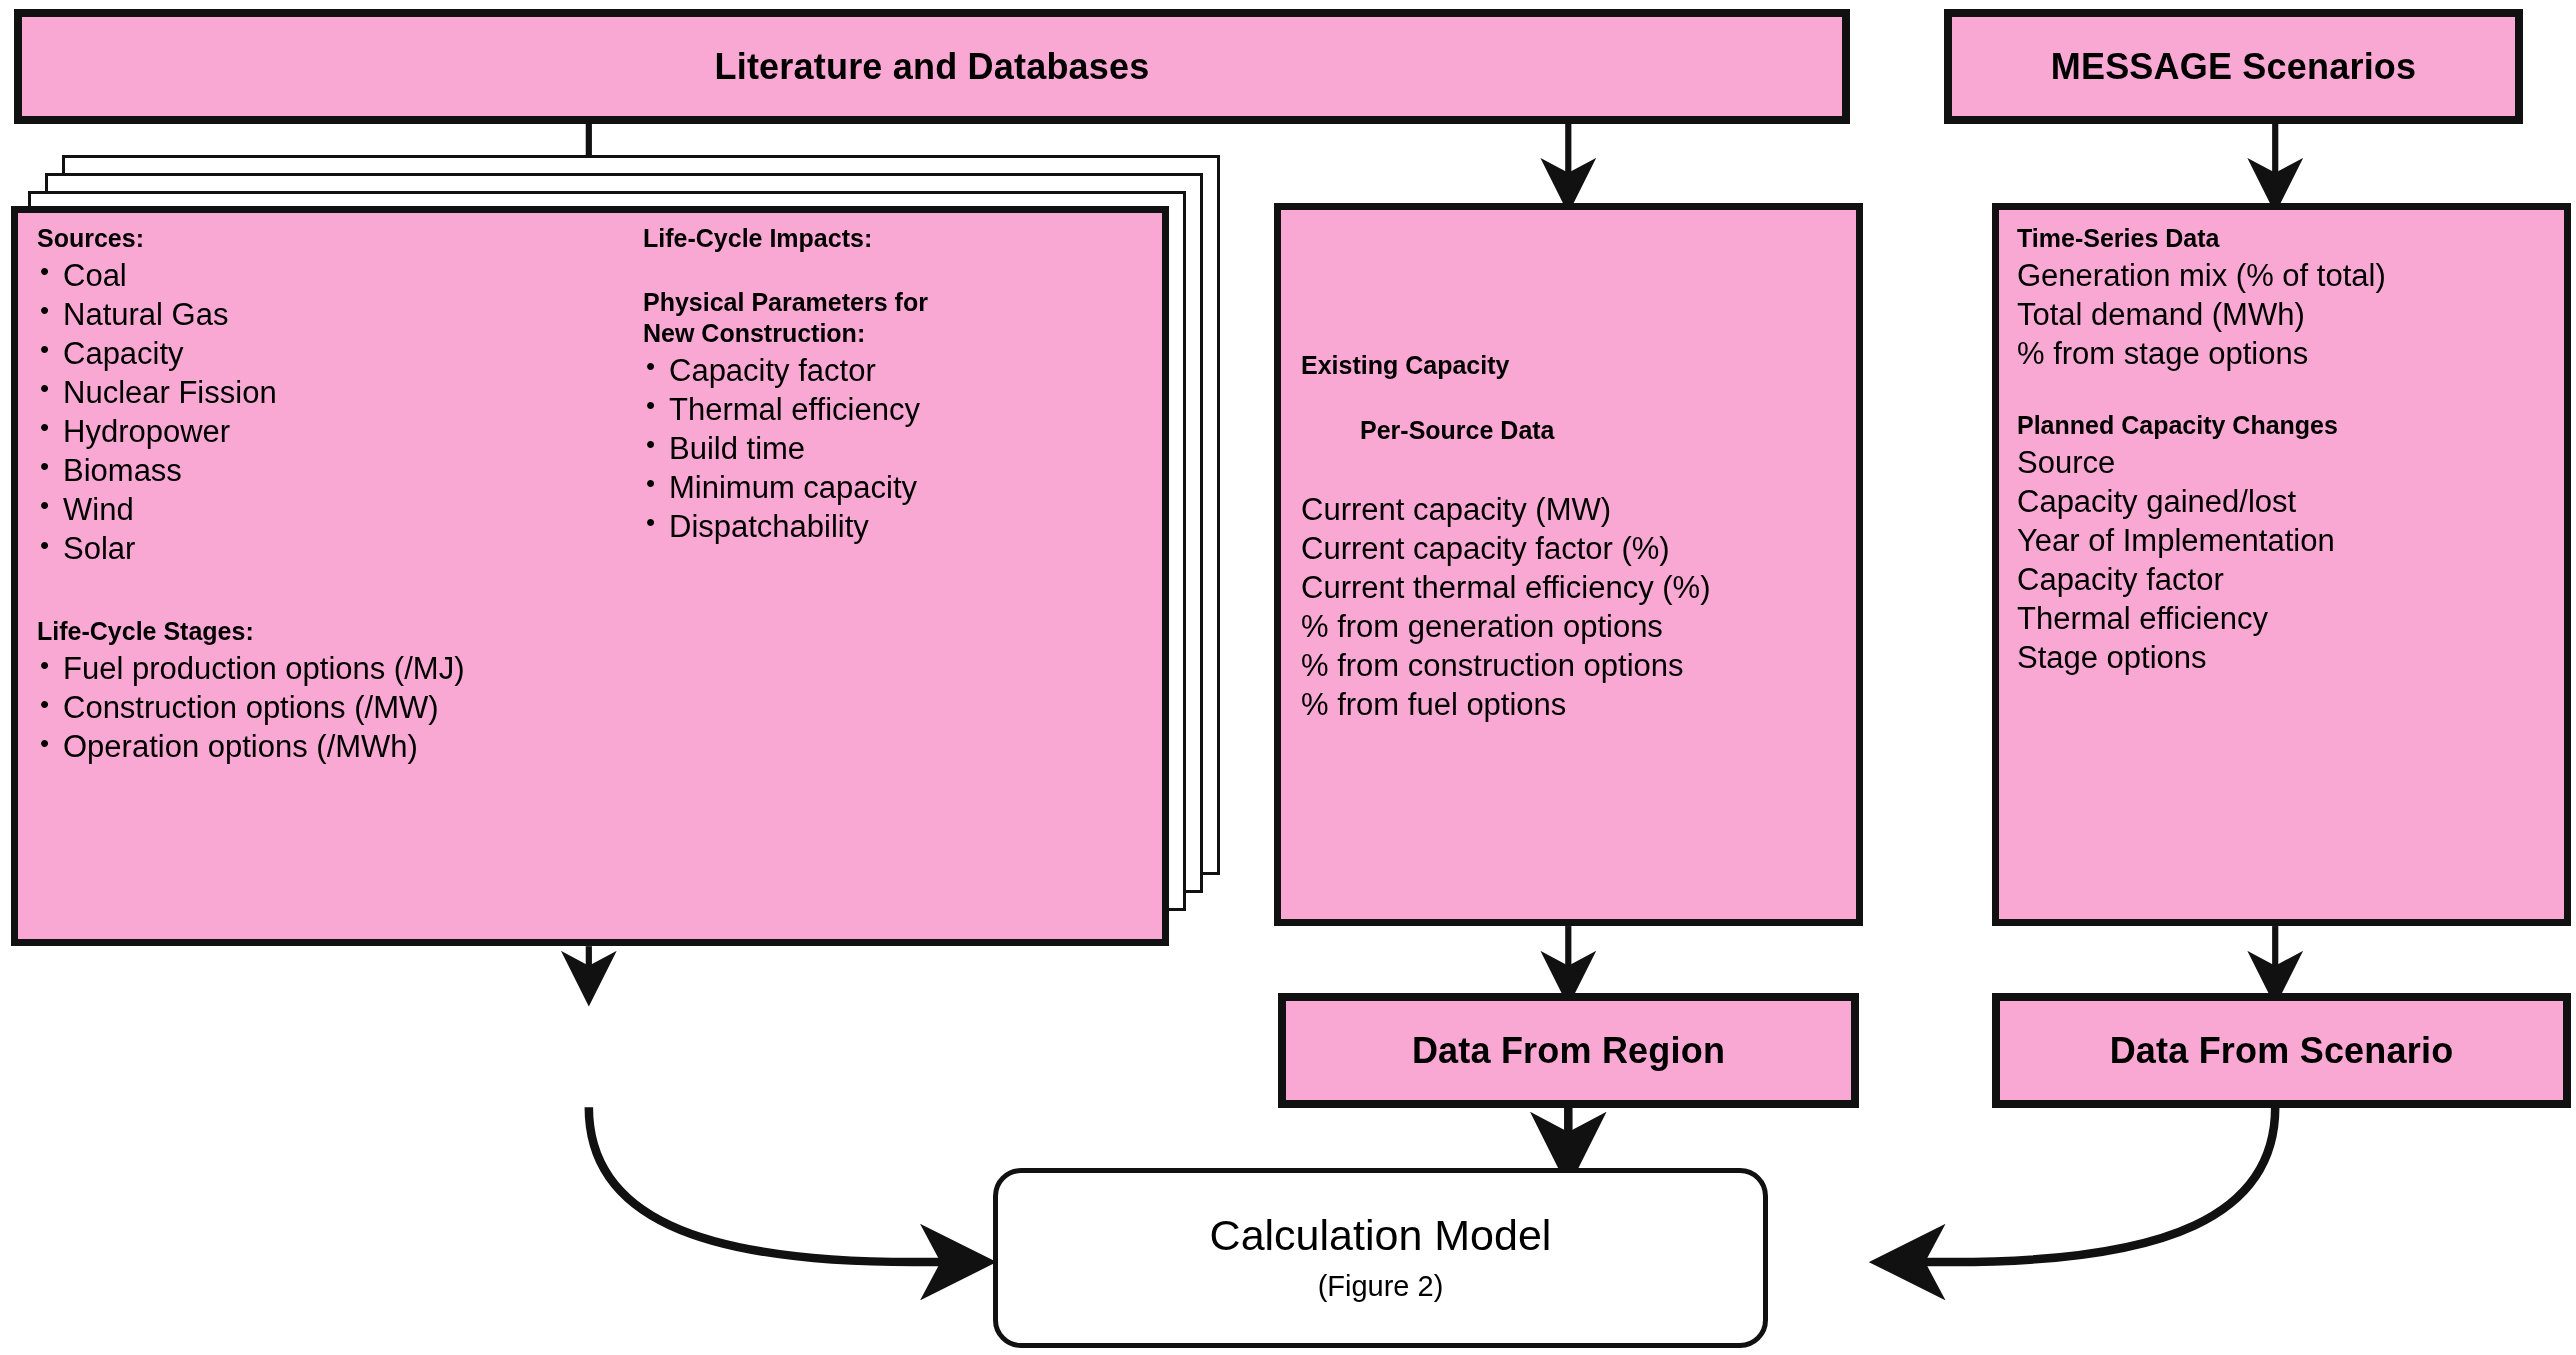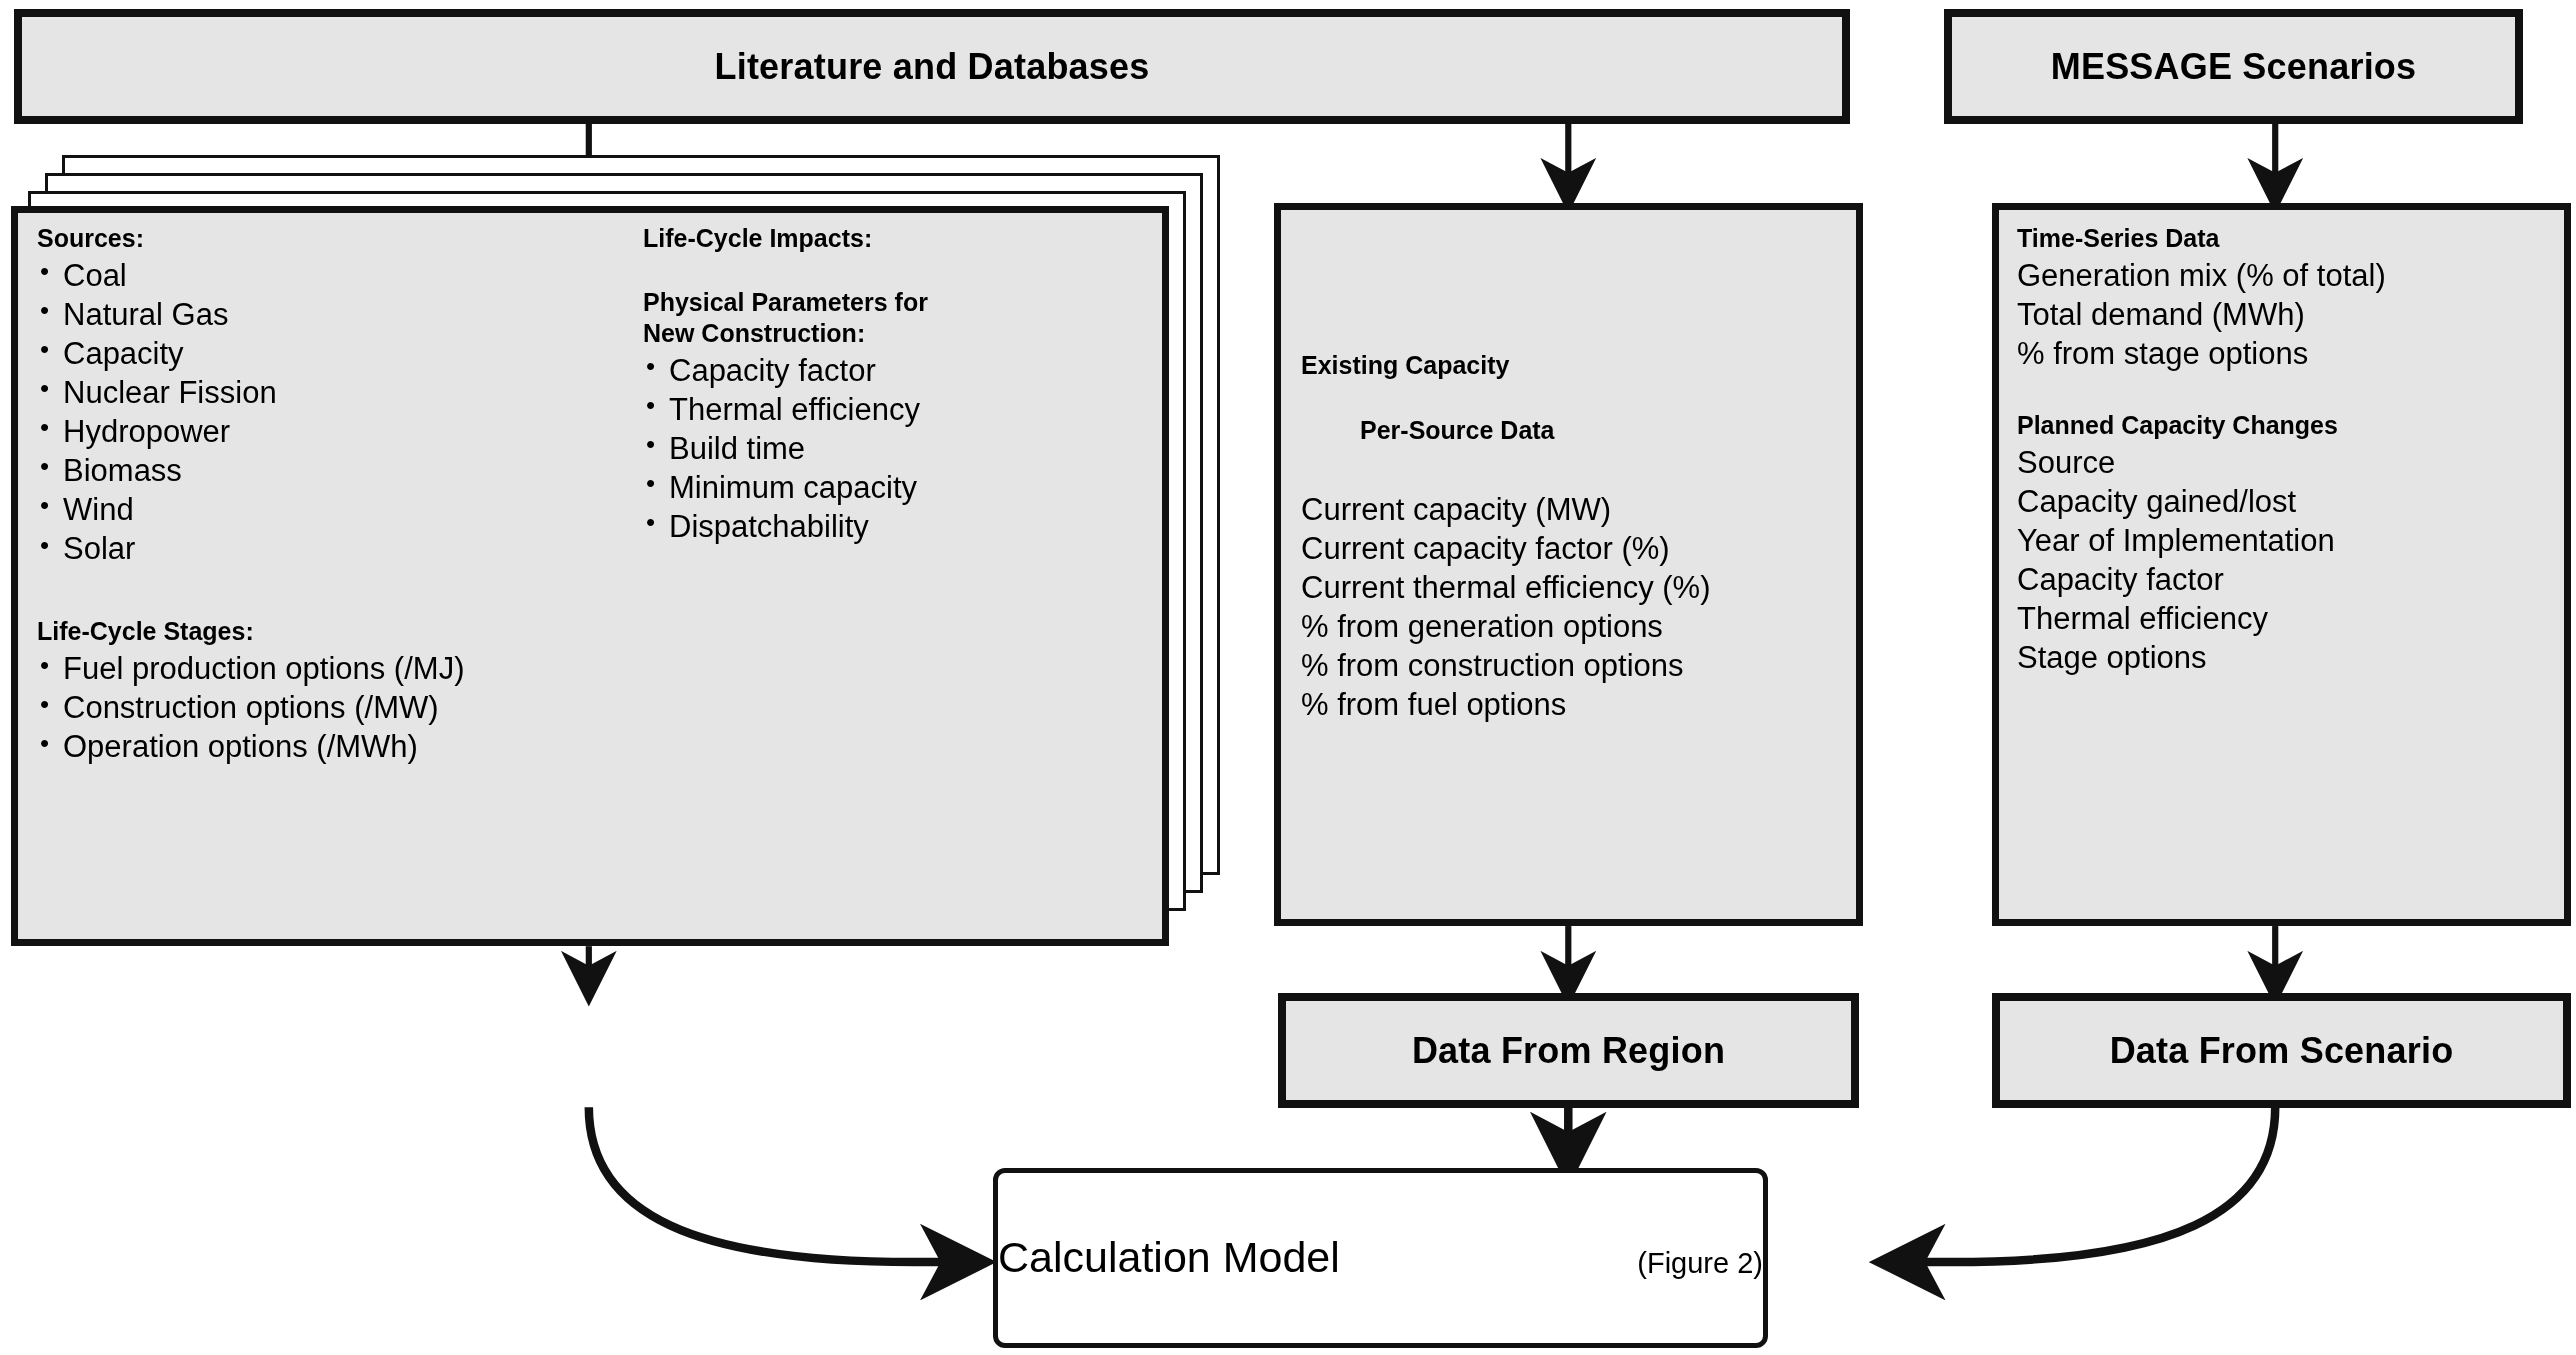--- a/index.html
+++ b/index.html
@@ -11,45 +11,46 @@
   #stage{
     position:relative;
     width:2576px;
     height:1355px;
     background:#ffffff;
     overflow:hidden;
   }
   
   .box{
     position:absolute;
-    background:#e5e5e5;
+    background:#f9a8d4;
     border:5.4px solid #111;
     box-sizing:border-box;
   }
   .box.thick{ border-width:8.5px; }
   .header-box{
     display:flex;
     align-items:center;
     justify-content:center;
   }
   .header-title{
     font-weight:bold;
     font-size:36px;
     letter-spacing:0.2px;
     white-space:nowrap;
   }
   .pill-box{
     position:absolute;
     background:#fff;
     border:5.4px solid #111;
-    border-radius:12px;
+    border-radius:28px;
     box-sizing:border-box;
     display:flex;
+    flex-direction:column;
     align-items:center;
-    justify-content:space-between;
+    justify-content:center;
   }
   .pill-title{
     font-size:43px;
     line-height:1.05;
     font-weight:400;
   }
   .pill-sub{
     font-size:29px;
     margin-top:11px;
     font-weight:400;

